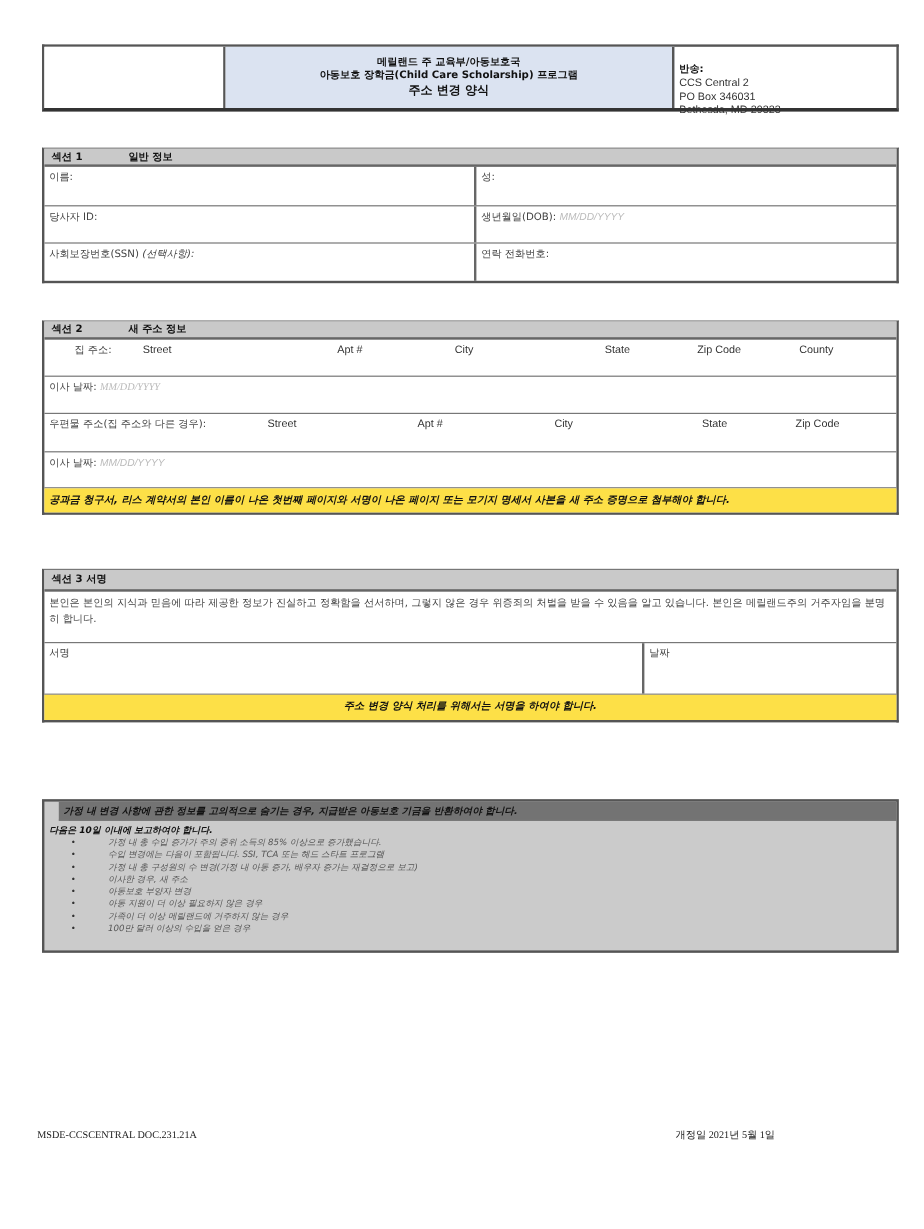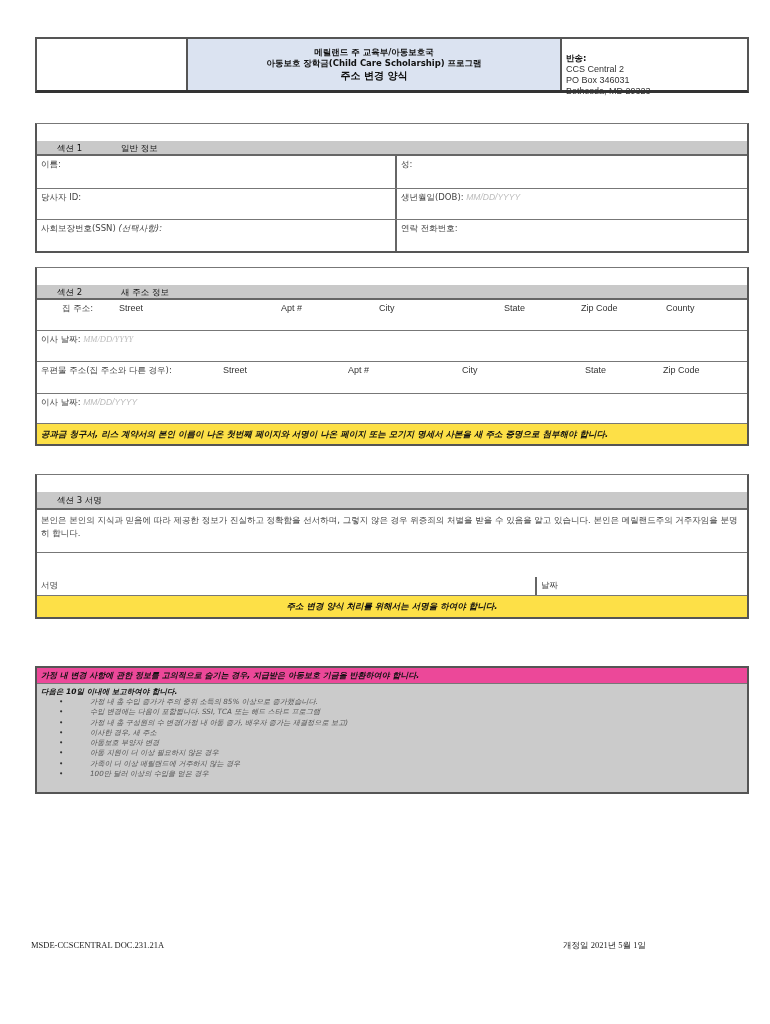--- a/index.html
+++ b/index.html
@@ -12,38 +12,38 @@
     .hdr .c2 { width: 374px; border-right: 2px solid #555; background: #dbe3f1;
       display: flex; flex-direction: column; align-items: center; justify-content: center;
       font-size: 8.5px; font-weight: bold; line-height: 11px; color: #111; }
     .hdr .c2 .t3 { font-size: 10px; line-height: 13px; }
     .hdr .c3 { flex: 1; padding: 2px 4px; font-family: "Liberation Sans", sans-serif;
       font-size: 9px; line-height: 11px; color: #333; }
     .hdr .c3 .lbl { font-weight: bold; color: #111; font-family: "DejaVu Sans", sans-serif; font-size: 8.5px; margin-top: 12px; }
 
     .sec { position: absolute; left: 35px; width: 714px; border: 2px solid #555; border-top: 1px solid #777; }
     .sec-h { height: 15px; background: #c9c9c9; border-bottom: 2px solid #666;
-      font-size: 8.5px; font-weight: normal; line-height: 14px; padding-left: 20px; color: #111; display: flex; margin-top: 17px; }
+      font-size: 8.5px; font-weight: bold; line-height: 14px; padding-left: 6px; color: #111; display: flex; }
     .sec-h .num { width: 64px; }
     .row { display: flex; border-bottom: 1px solid #777; }
     .row:last-child { border-bottom: none; }
     .cell { font-size: 8.5px; color: #444; padding: 3px 4px; }
     .cell.split { border-right: 2px solid #666; }
     .ph { color: #bbb; font-style: italic; font-family: "Liberation Sans", sans-serif; }
     .en { font-family: Liberation Sans, sans-serif; font-size: 9px; color: #333; }
     .it { font-style: italic; }
 
     .note { background: #fde047; font-size: 8.5px; font-weight: bold; font-style: italic;
       color: #111; padding: 2px 4px; height: 20px; line-height: 16px; }
     .note.center { text-align: center; }
 
     .rep { position: absolute; left: 35px; top: 666px; width: 714px; height: 128px;
       border: 2px solid #555; background: #cbcbcb; }
-    .rep-h { height: 16px; border-bottom: 1px solid #777; background: #ec4899;
-      font-size: 8px; font-weight: bold; font-style: italic; line-height: 15px; padding-left: 4px; color: #111; }
+    .rep-h { height: 16px; border-bottom: 1px solid #777; background: #737373;
+      font-size: 8px; font-weight: bold; font-style: italic; line-height: 15px; padding-left: 4px; color: #111; margin-left: 12px; }
     .rep-sub { font-size: 7.5px; font-weight: bold; font-style: italic; padding: 2px 4px 0 4px; color: #111; line-height: 11px; }
     .rep ul { list-style: none; padding-left: 22px; }
     .rep li { font-size: 7.2px; font-style: italic; color: #555; line-height: 10.3px; display: flex; }
     .rep li .b { width: 31px; color: #333; font-style: normal; }
 
     .footer { position: absolute; top: 940px; font-family: "Liberation Serif", serif; font-size: 8.5px; color: #222; }
   </style>
 </head>
 <body>
 
@@ -134,21 +134,21 @@
   </div>
 </div>
 
 <div class="sec" style="top:474px;">
   <div class="sec-h" style="height:18px; line-height:17px;">
     <span>섹션 3 서명</span>
   </div>
   <div class="row" style="height:43px;">
     <div class="cell" style="flex:1; line-height:13px; padding-top:4px;">본인은 본인의 지식과 믿음에 따라 제공한 정보가 진실하고 정확함을 선서하며, 그렇지 않은 경우 위증죄의 처벌을 받을 수 있음을 알고 있습니다. 본인은 메릴랜드주의 거주자임을 분명히 합니다.</div>
   </div>
-  <div class="row" style="height:43px;align-items:flex-end;">
+  <div class="row" style="height:43px;">
     <div class="cell split" style="width:500px;">
       <span>서명</span>
     </div>
     <div class="cell" style="flex:1;">
       <span>날짜</span>
     </div>
   </div>
   <div class="row">
     <div class="note center" style="flex:1; height:21px;">주소 변경 양식 처리를 위해서는 서명을 하여야 합니다.</div>
   </div>

